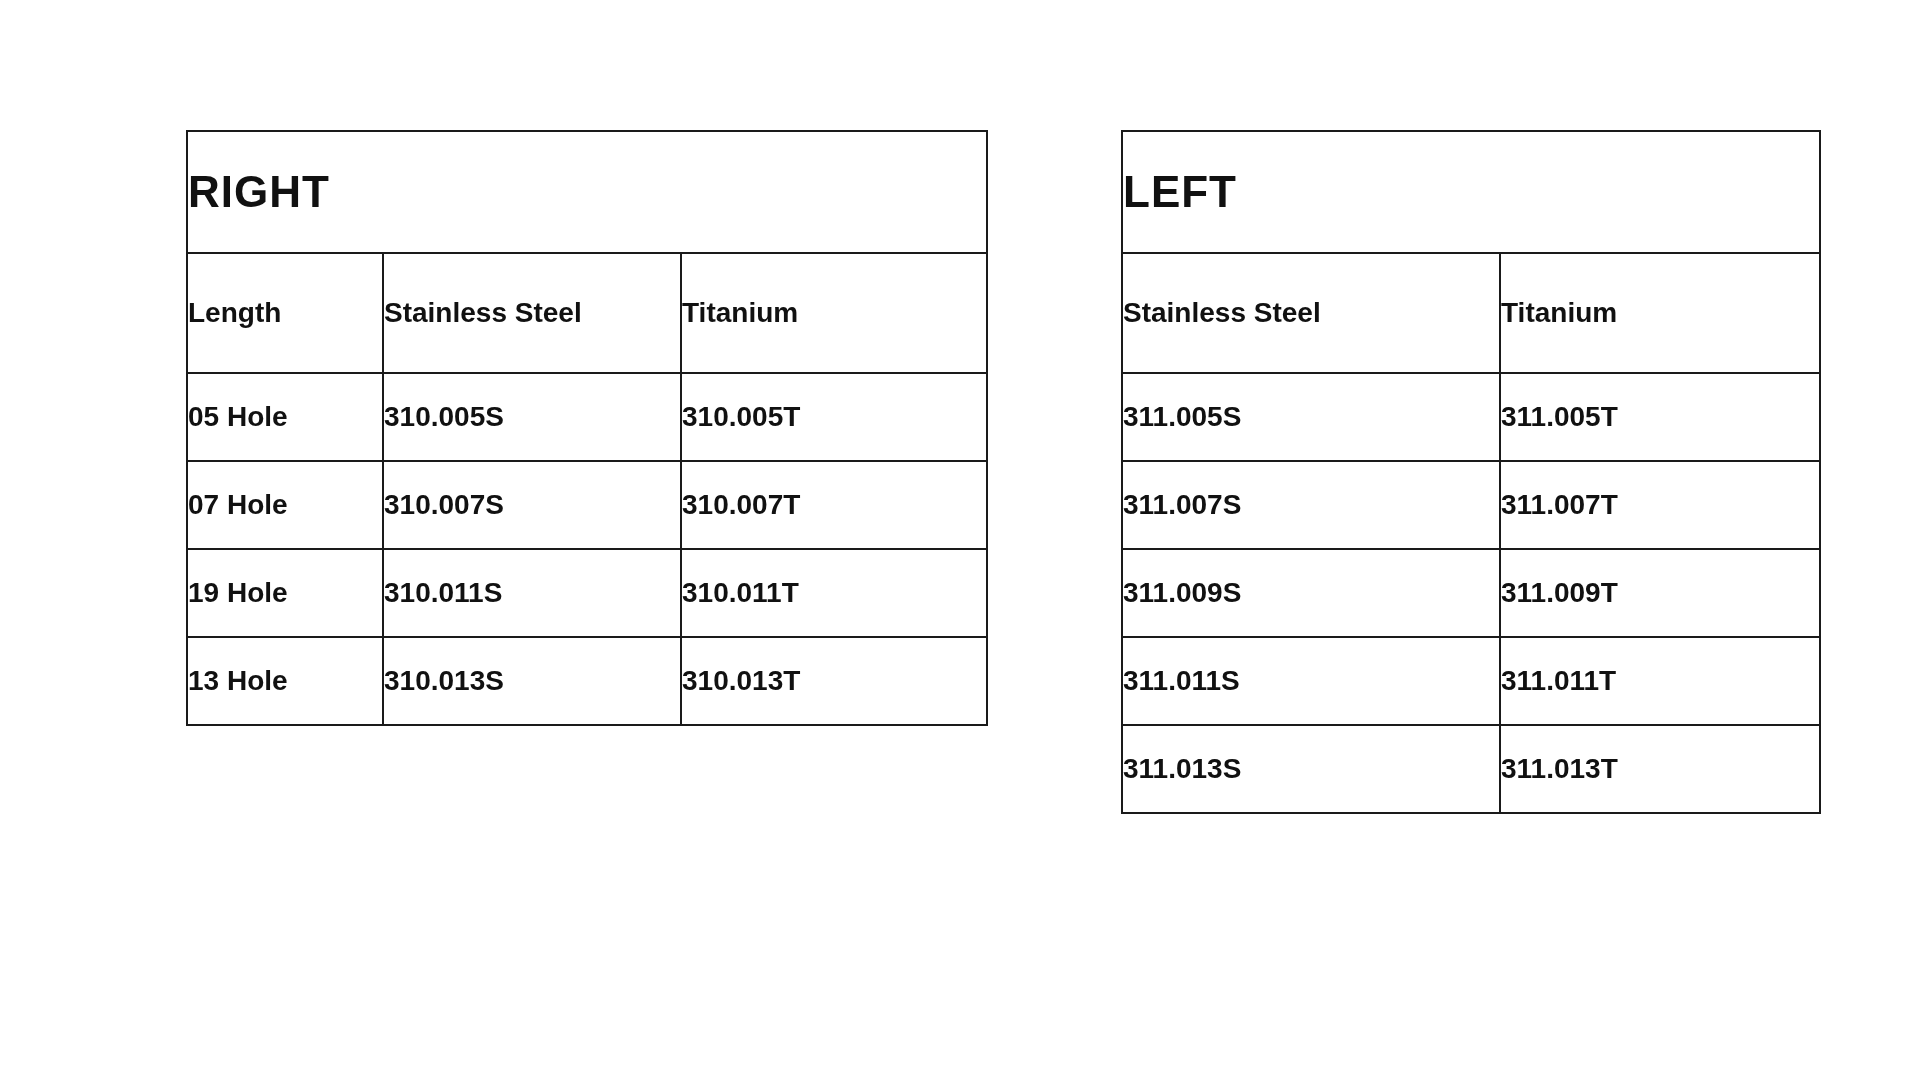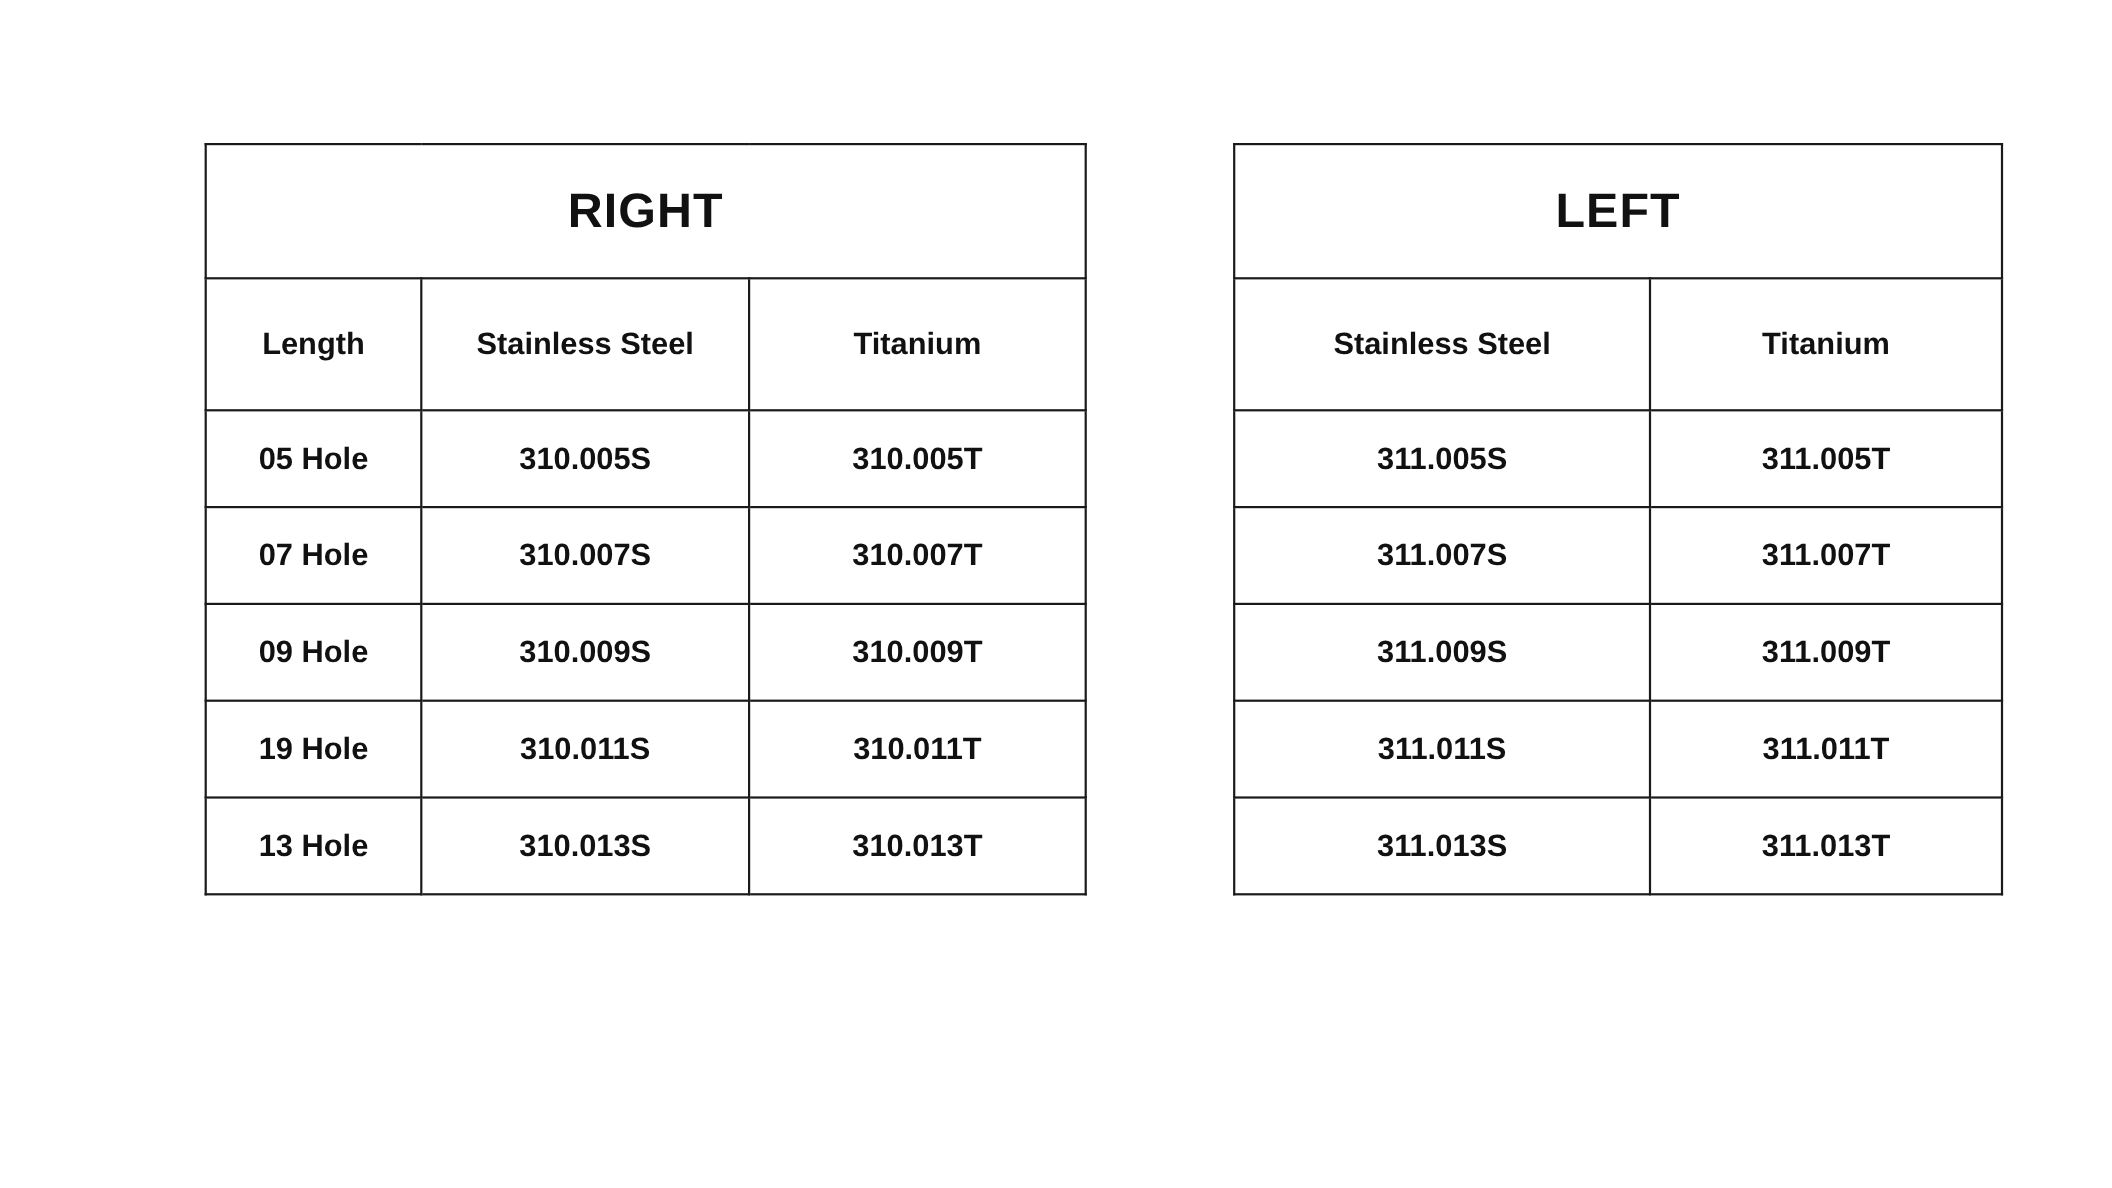--- a/index.html
+++ b/index.html
@@ -26,21 +26,21 @@
   #table-right { left: 186px; }
   #table-left  { left: 1104px; margin-left: 17px; }
 
   table.spec {
     border-collapse: collapse;
     table-layout: fixed;
     background: #fff;
   }
   table.spec td, table.spec th {
     border: 2.5px solid #1a1a1a;
-    text-align: center;
+    text-align: left;
     vertical-align: middle;
     padding: 0;
   }
   .title-cell {
     height: 120px;
     font-size: 44px;
     font-weight: bold;
     letter-spacing: 1px;
   }
   .head-cell {
@@ -84,25 +84,20 @@
           <td class="data-cell">05 Hole</td>
           <td class="data-cell">310.005S</td>
           <td class="data-cell">310.005T</td>
         </tr>
         <tr>
           <td class="data-cell">07 Hole</td>
           <td class="data-cell">310.007S</td>
           <td class="data-cell">310.007T</td>
         </tr>
         <tr>
-          <td class="data-cell">09 Hole</td>
-          <td class="data-cell">310.009S</td>
-          <td class="data-cell">310.009T</td>
-        </tr>
-        <tr>
           <td class="data-cell">19 Hole</td>
           <td class="data-cell">310.011S</td>
           <td class="data-cell">310.011T</td>
         </tr>
         <tr>
           <td class="data-cell">13 Hole</td>
           <td class="data-cell">310.013S</td>
           <td class="data-cell">310.013T</td>
         </tr>
       </tbody>

